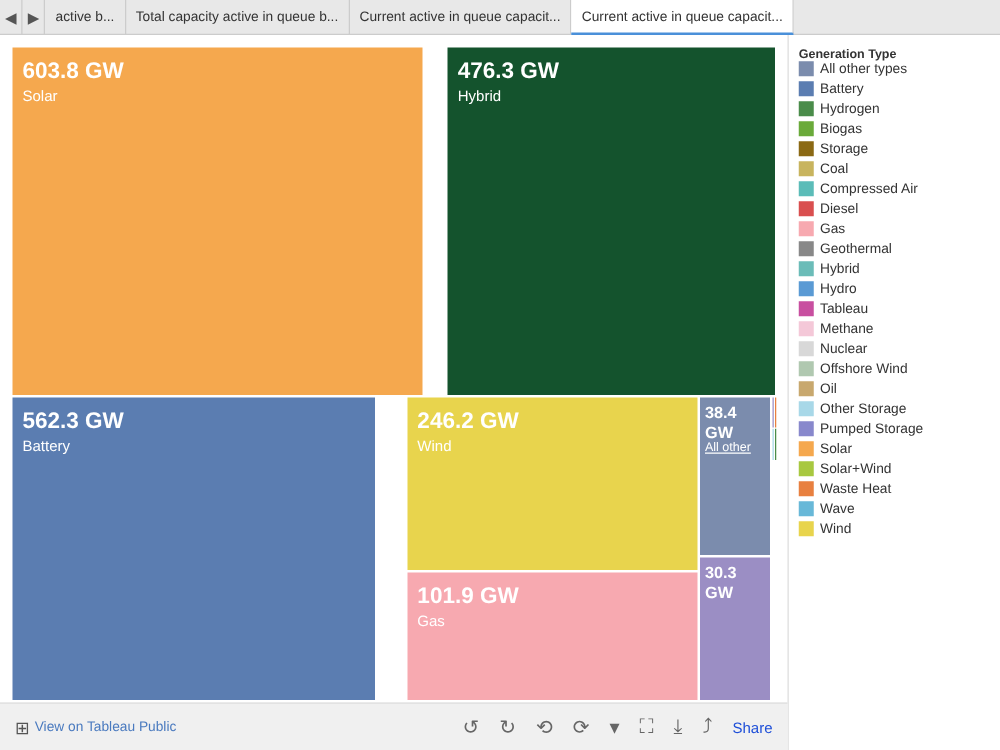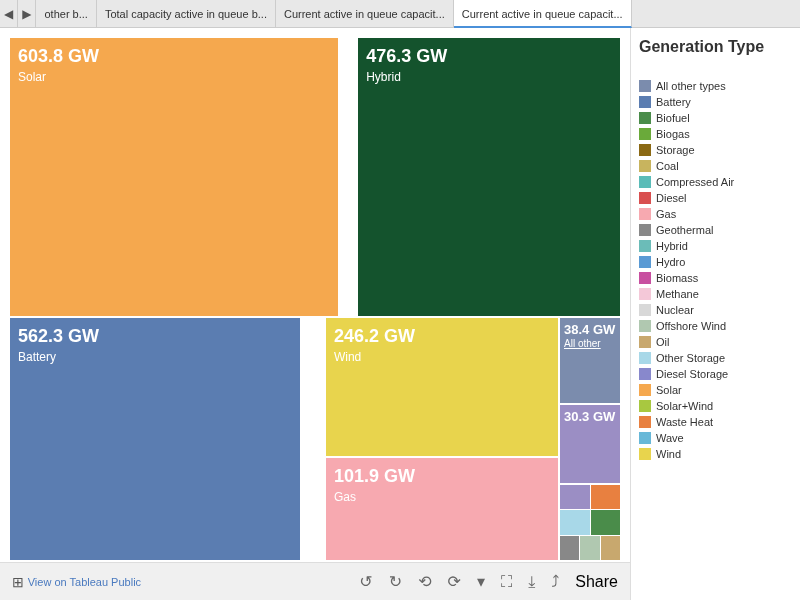--- a/index.html
+++ b/index.html
@@ -121,21 +121,21 @@
       padding-left: 24px;
     }
     .cell-wind { background: #e8d44d; flex: 1; }
 
     
     .cell-gas { background: #f7a9b0; flex: 0.7; }
 
     
     .col-right {
       display: flex;
-      flex-direction: column;
+      flex-direction: row;
       width: 60px;
       gap: 2px;
     }
 
     .col-right-top {
       display: flex;
       flex-direction: column;
       gap: 2px;
       flex: 1;
     }
@@ -180,22 +180,22 @@
     
     .legend-area {
       width: 170px;
       padding: 10px 8px;
       overflow-y: auto;
       border-left: 1px solid #ddd;
       font-size: 11px;
     }
     .legend-title {
       font-weight: bold;
-      font-size: 16px;
-      margin-bottom: 24px;
+      font-size: 10px;
+      margin-bottom: 0;
       color: #333;
     }
     .legend-item {
       display: flex;
       align-items: center;
       gap: 5px;
       margin-bottom: 4px;
       cursor: pointer;
     }
     .legend-swatch {
@@ -207,21 +207,21 @@
       color: #333;
       font-size: 11px;
     }
   </style>
 </head>
 <body>
 
 <div class="top-tabs">
   <div class="tab-nav-btn">◀</div>
   <div class="tab-nav-btn">▶</div>
-  <div class="tab">other b...</div>
+  <div class="tab">active b...</div>
   <div class="tab">Total capacity active in queue b...</div>
   <div class="tab">Current active in queue capacit...</div>
   <div class="tab active">Current active in queue capacit...</div>
 </div>
 
 <div class="main-area">
 
   <div class="chart-area">
     <div class="treemap">
 
@@ -294,39 +294,39 @@
       </div>
       <div class="toolbar-right">
         <span class="toolbar-icon">↺</span>
         <span class="toolbar-icon">↻</span>
         <span class="toolbar-icon">⟲</span>
         <span class="toolbar-icon">⟳</span>
         <span class="toolbar-icon">▾</span>
         <span class="toolbar-icon">⛶</span>
         <span class="toolbar-icon">⤓</span>
         <span class="toolbar-icon">⤴</span>
-        <span style="cursor:pointer; font-size:16px; color:#000000;">Share</span>
+        <span style="cursor:pointer; font-size:12px; color:#1d4ed8;">Share</span>
       </div>
     </div>
   </div>
 
   <div class="legend-area">
     <div class="legend-title">Generation Type</div>
     <div id="legend-items-container">
         <div class="legend-item">
           <div class="legend-swatch" style="background: rgb(123, 140, 173);"></div>
           <span class="legend-text">All other types</span>
         </div>
         <div class="legend-item">
           <div class="legend-swatch" style="background: rgb(91, 125, 177);"></div>
           <span class="legend-text">Battery</span>
         </div>
         <div class="legend-item">
           <div class="legend-swatch" style="background: rgb(74, 140, 74);"></div>
-          <span class="legend-text">Biofuel</span>
+          <span class="legend-text">Hydrogen</span>
         </div>
         <div class="legend-item">
           <div class="legend-swatch" style="background: rgb(106, 170, 58);"></div>
           <span class="legend-text">Biogas</span>
         </div>
         <div class="legend-item">
           <div class="legend-swatch" style="background: rgb(139, 105, 20);"></div>
           <span class="legend-text">Storage</span>
         </div>
         <div class="legend-item">
@@ -352,21 +352,21 @@
         <div class="legend-item">
           <div class="legend-swatch" style="background: rgb(107, 188, 184);"></div>
           <span class="legend-text">Hybrid</span>
         </div>
         <div class="legend-item">
           <div class="legend-swatch" style="background: rgb(90, 154, 212);"></div>
           <span class="legend-text">Hydro</span>
         </div>
         <div class="legend-item">
           <div class="legend-swatch" style="background: rgb(200, 79, 160);"></div>
-          <span class="legend-text">Biomass</span>
+          <span class="legend-text">Tableau</span>
         </div>
         <div class="legend-item">
           <div class="legend-swatch" style="background: rgb(244, 200, 216);"></div>
           <span class="legend-text">Methane</span>
         </div>
         <div class="legend-item">
           <div class="legend-swatch" style="background: rgb(216, 216, 216);"></div>
           <span class="legend-text">Nuclear</span>
         </div>
         <div class="legend-item">
@@ -376,21 +376,21 @@
         <div class="legend-item">
           <div class="legend-swatch" style="background: rgb(200, 168, 110);"></div>
           <span class="legend-text">Oil</span>
         </div>
         <div class="legend-item">
           <div class="legend-swatch" style="background: rgb(168, 216, 232);"></div>
           <span class="legend-text">Other Storage</span>
         </div>
         <div class="legend-item">
           <div class="legend-swatch" style="background: rgb(136, 136, 204);"></div>
-          <span class="legend-text">Diesel Storage</span>
+          <span class="legend-text">Pumped Storage</span>
         </div>
         <div class="legend-item">
           <div class="legend-swatch" style="background: rgb(245, 168, 78);"></div>
           <span class="legend-text">Solar</span>
         </div>
         <div class="legend-item">
           <div class="legend-swatch" style="background: rgb(168, 200, 64);"></div>
           <span class="legend-text">Solar+Wind</span>
         </div>
         <div class="legend-item">

